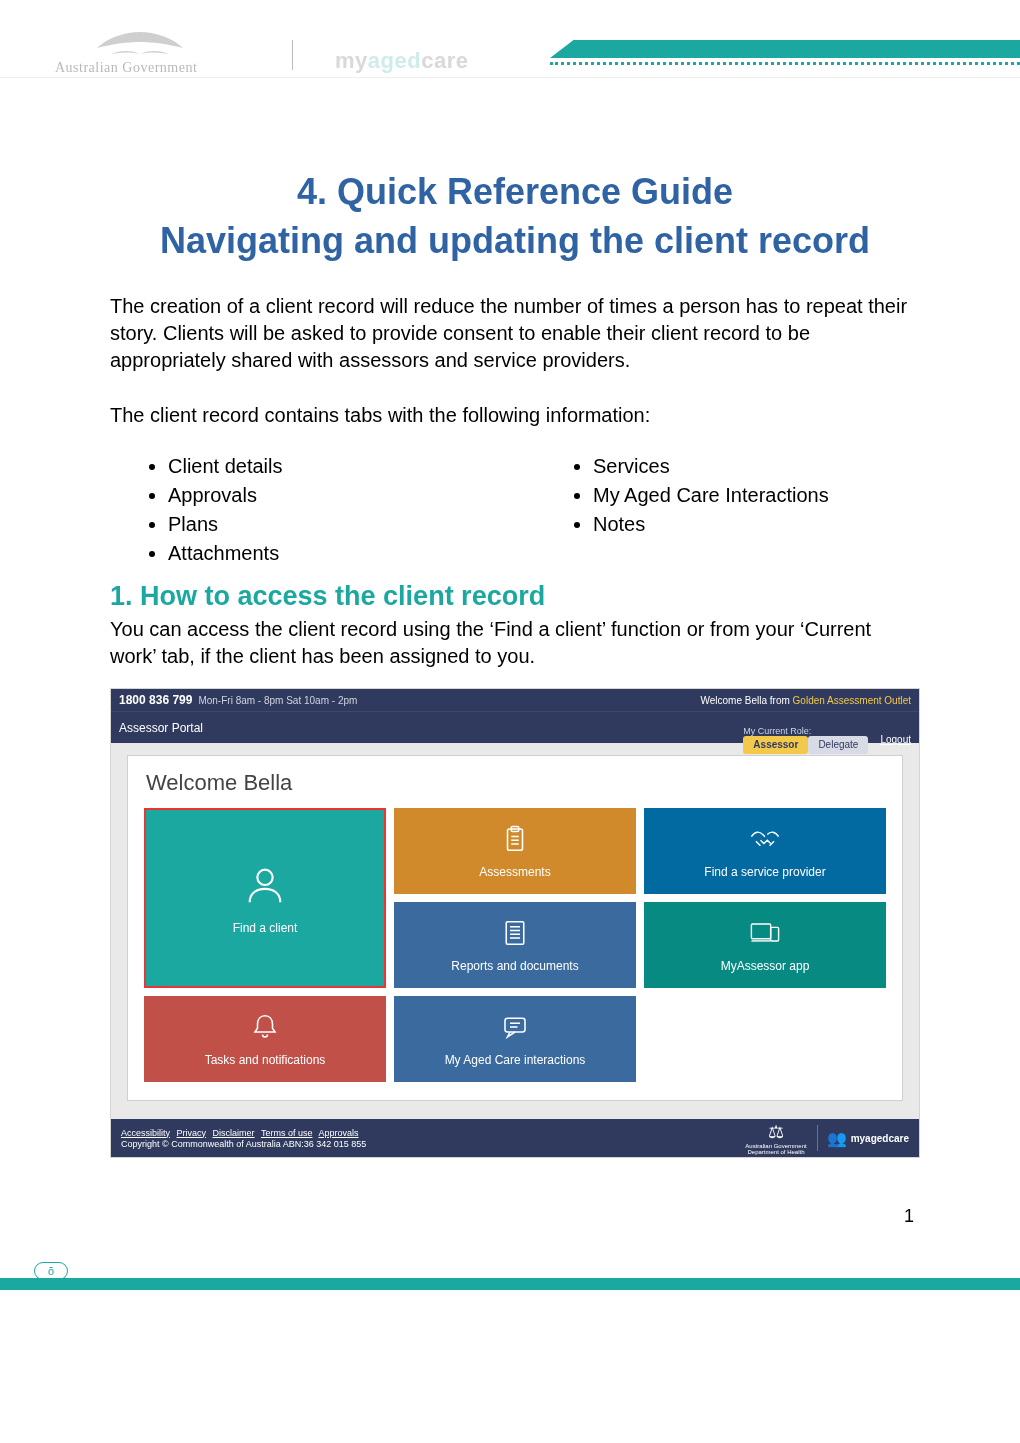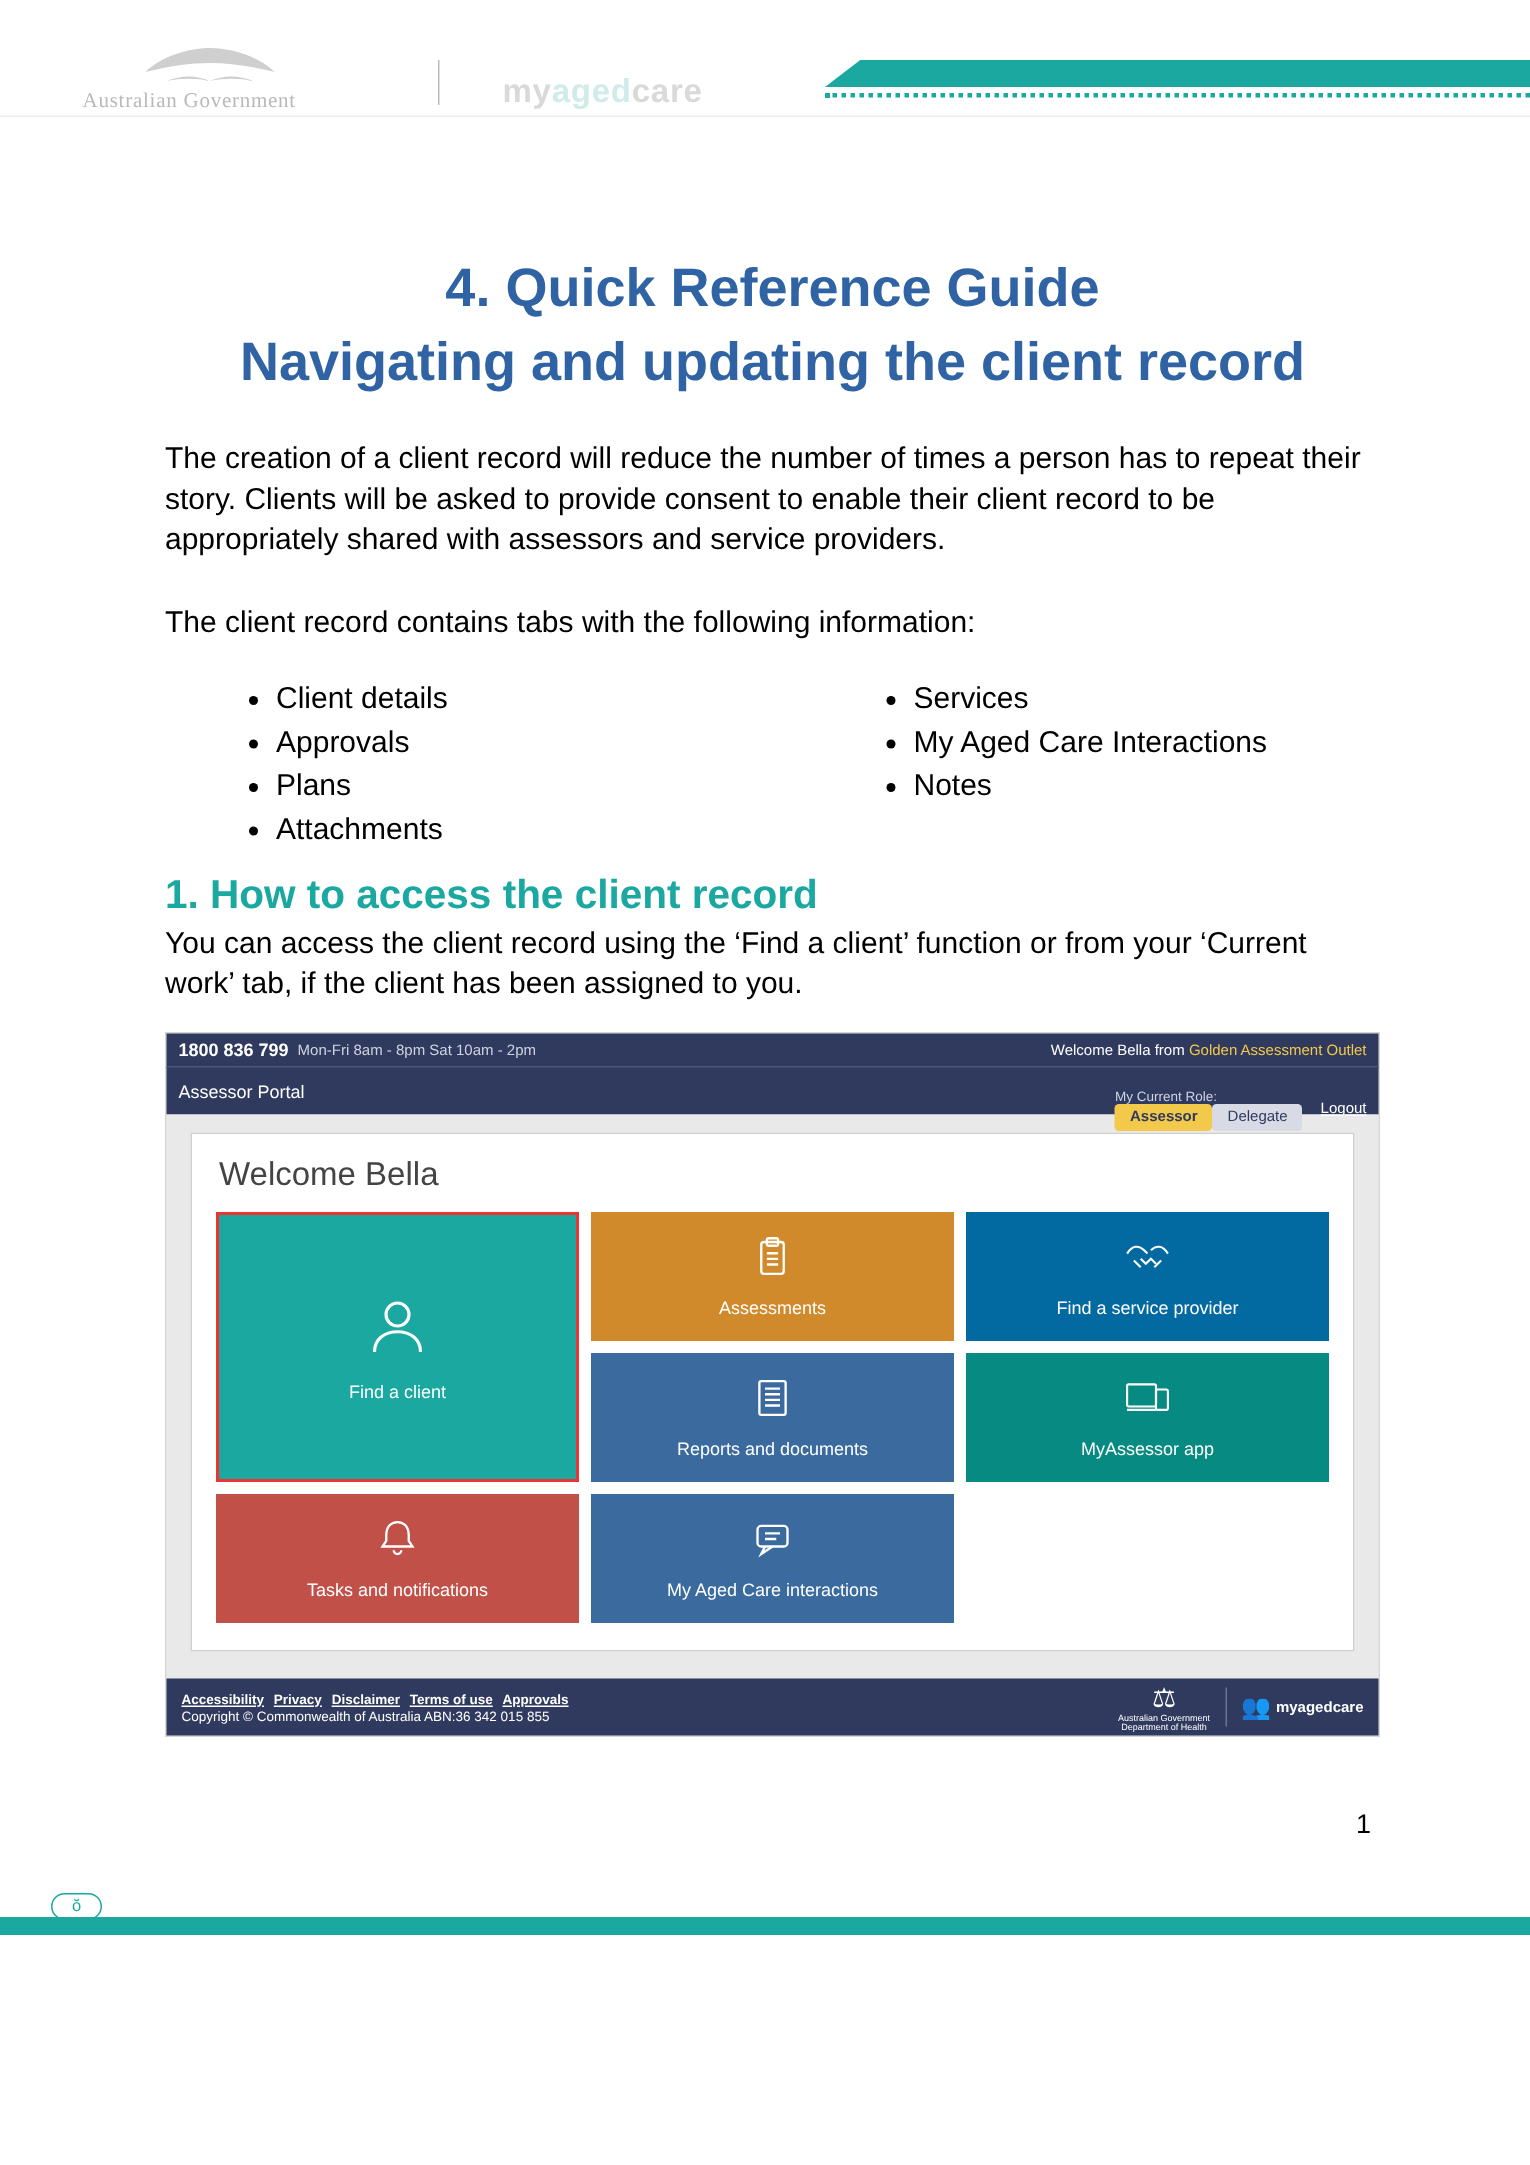--- a/index.html
+++ b/index.html
@@ -73,21 +73,21 @@
     line-height:1.35;
     margin-top:28px;
   }
   .bullet-cols {
     display:flex;
     gap:40px;
     font-size:20px;
     margin:16px 0 6px 0;
   }
   .bullet-cols ul { margin:0; padding-left:58px; flex:1; }
-  .bullet-cols li { margin:6px 16px; }
+  .bullet-cols li { margin:6px 0; }
   h2.sec {
     color:#1aa8a0;
     font-size:27px;
     margin:10px 0 2px 0;
   }
   .body-p { font-size:20px; line-height:1.35; margin:4px 0 18px 0; }
   
   .ap-shot {
     width:810px;
     border:1px solid #d5d5d5;
@@ -177,21 +177,21 @@
   .ap-footer {
     background:#2f3a5e;
     height:38px;
     display:flex;
     align-items:center;
     padding:0 10px;
     font-size:9px;
     gap:10px;
   }
   .ap-footer .links { display:flex; flex-direction:column; gap:1px;}
-  .ap-footer .links a { color:#fff; text-decoration:underline; margin-right:4px;font-weight:bold;}
+  .ap-footer .links a { color:#fff; text-decoration:underline; margin-right:4px;}
   .ap-footer .crest { margin-left:auto; display:flex; align-items:center; gap:10px;}
   .crest-glyph { font-size:18px; }
   .mac-white { display:flex; align-items:center; gap:3px;}
   .mac-white .person{ font-size:16px;}
   .mac-white .txt { font-size:10px; font-weight:bold;}
   
   .page-footer {
     margin-top:60px;
     position:relative;
     height:60px;

